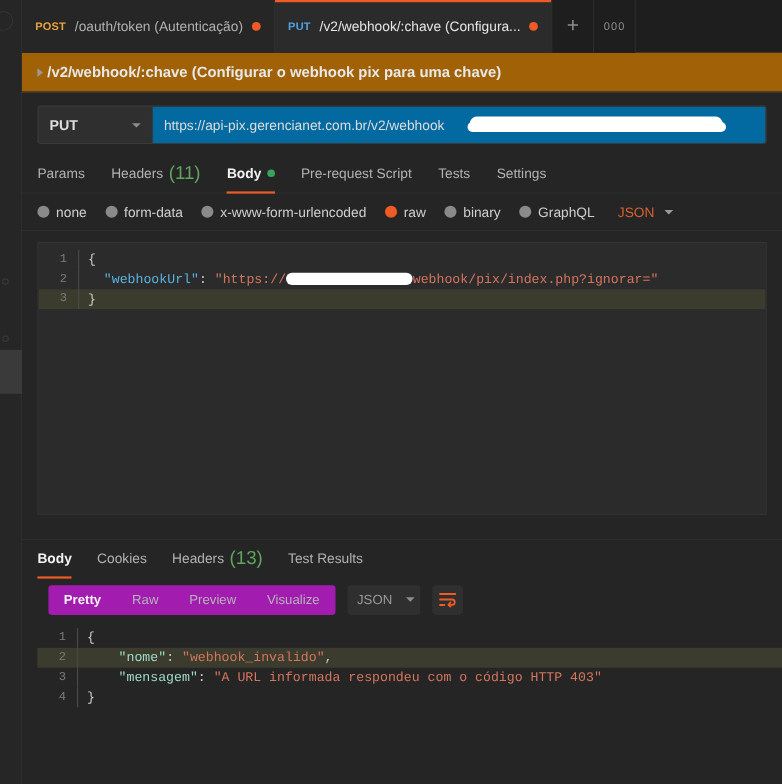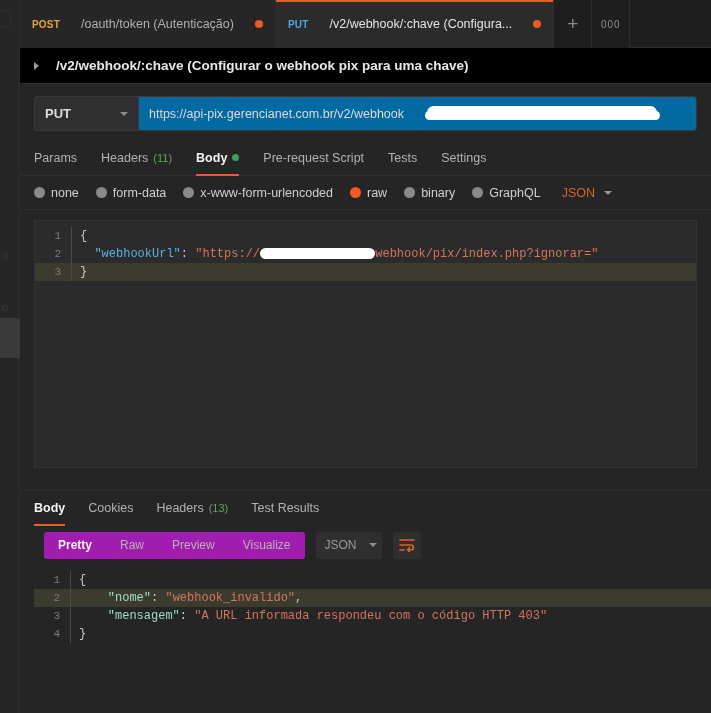--- a/index.html
+++ b/index.html
@@ -34,21 +34,21 @@
     position: absolute; left: 20px; top: 0; width: 691px; height: 713px;
     background: #252525;
   }
 
   
   #tabstrip {
     display: flex; align-items: stretch; height: 48px;
     background: #1e1e1e; border-bottom: 1px solid #2e2e2e;
   }
   .tab {
-    display: flex; align-items: center; gap: 21px;
+    display: flex; align-items: center; gap: 8px;
     padding: 0 12px; height: 48px; cursor: pointer;
     border-right: 1px solid #2e2e2e;
     font-size: 12.5px; color: #b0b0b0; position: relative;
     background: #262626;
   }
   .tab.active { background: #2b2b2b; color: #e4e4e4; }
   .tab.active::before {
     content: ""; position: absolute; left: 0; right: 0; top: 0;
     height: 2px; background: #ef5b25;
   }
@@ -62,23 +62,23 @@
   }
   .tab-btn {
     display: flex; align-items: center; justify-content: center;
     width: 38px; height: 48px; color: #8d8d8d; font-size: 19px;
     border-right: 1px solid #2e2e2e; cursor: pointer; background: #1e1e1e;
   }
   .tab-btn.dots { font-size: 10px; letter-spacing: 1px; }
 
   
   #req-title-row {
-    display: flex; align-items: center; gap: 17px;
+    display: flex; align-items: center; gap: 4px;
     height: 36px; padding: 0 14px;
-    background: #000000; border-bottom: 1px solid #2e2e2e;
+    background: #a16207; border-bottom: 1px solid #2e2e2e;
   }
   .caret-right {
     width: 0; height: 0; cursor: pointer;
     border-left: 5px solid #9a9a9a;
     border-top: 4px solid transparent; border-bottom: 4px solid transparent;
   }
   #req-title { font-size: 13.5px; font-weight: bold; color: #e8e8e8; }
 
   
   #url-row { padding: 12px 14px 0 14px; }
@@ -116,21 +116,21 @@
   }
   .rtab {
     position: relative; height: 36px; display: flex; align-items: center;
     gap: 5px; font-size: 12.5px; color: #b2b2b2; cursor: pointer;
   }
   .rtab.active { color: #f2f2f2; font-weight: bold; }
   .rtab.active::after {
     content: ""; position: absolute; left: 0; right: 0; bottom: 0;
     height: 2px; background: #ef5b25;
   }
-  .count { color: #5fa45f; font-size: 11px; font-weight: normal; }
+  .count { color: #5fa45f; font-size: 17px; font-weight: normal; }
   .green-dot {
     width: 7px; height: 7px; border-radius: 50%; background: #3aa35a;
   }
 
   
   #body-type-row {
     display: flex; align-items: center; gap: 17px;
     padding: 0 14px; height: 34px; border-bottom: 1px solid #2e2e2e;
   }
   .radio-opt {

